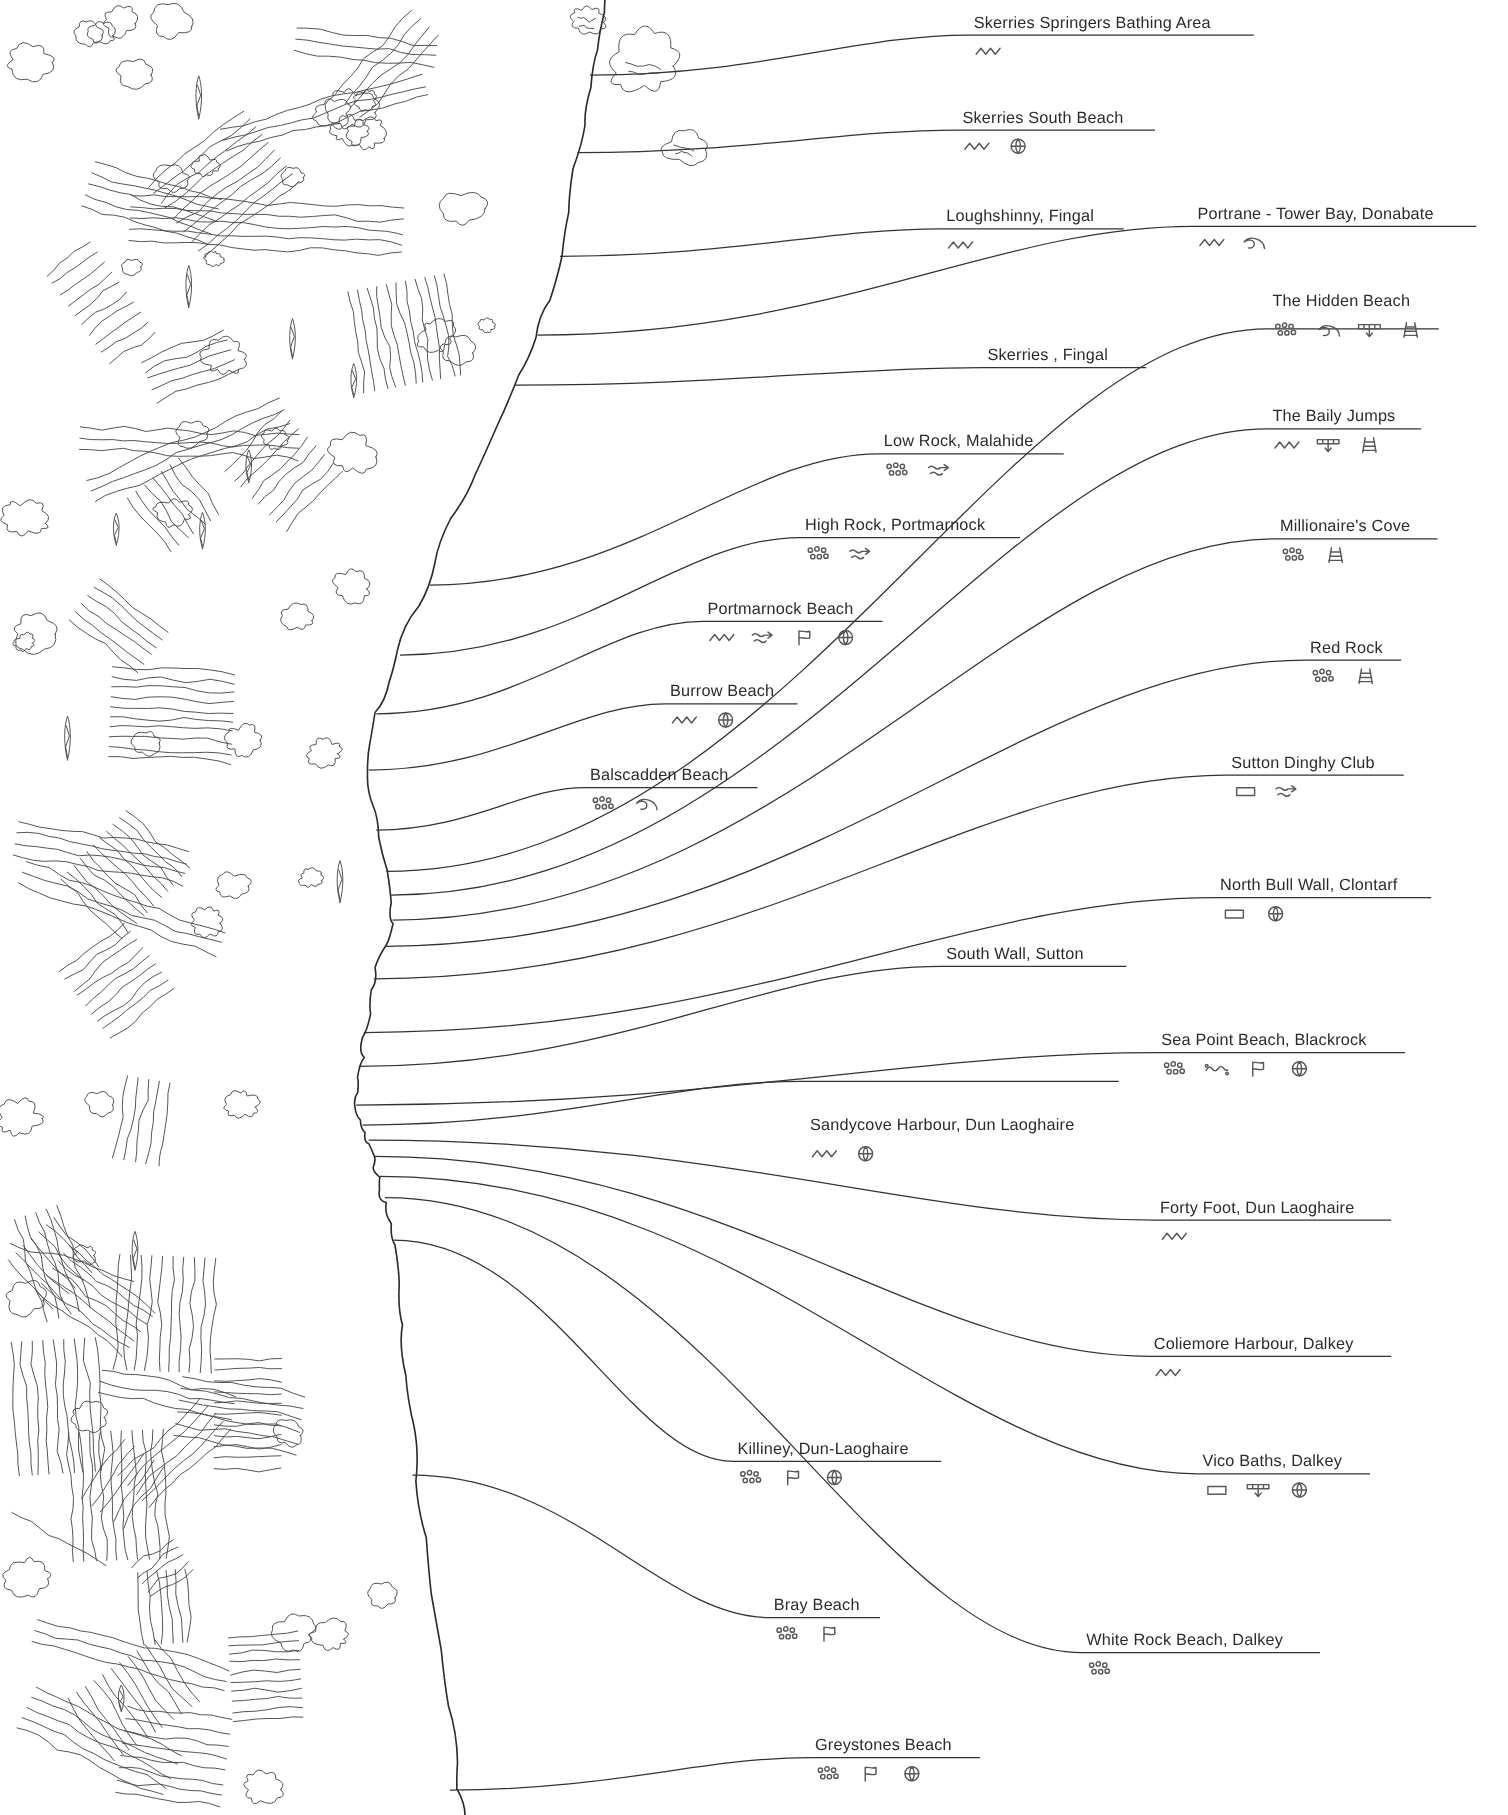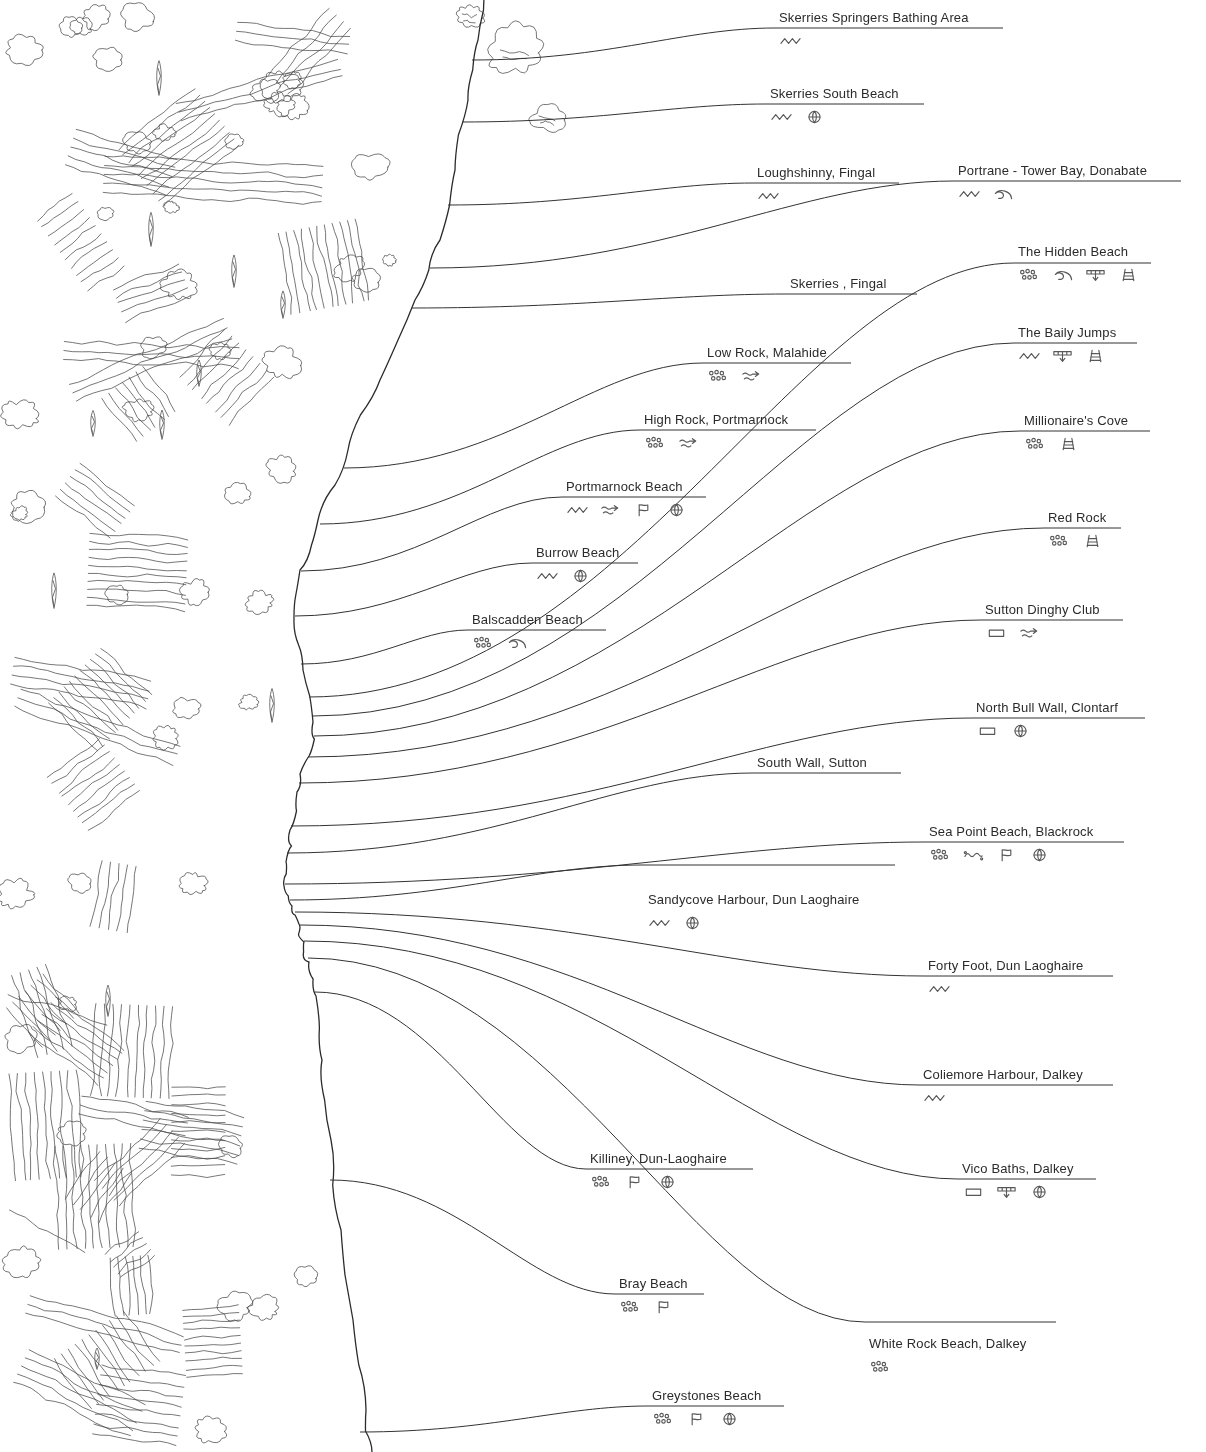--- a/index.html
+++ b/index.html
@@ -238,21 +238,21 @@
             <use href="#ic-waves" xlink:href="#ic-waves"></use>
           </svg>
           <svg class="ic" viewBox="0 0 24 16">
             <use href="#ic-surf" xlink:href="#ic-surf"></use>
           </svg>
         </div>
       </div>
       <div class="spot" style="left: 790px; top: 274px;">
         <div class="spot-name">Skerries , Fingal</div>
       </div>
-      <div class="spot" style="left: 1018px; top: 242px;">
+      <div class="spot" style="left: 1018px; top: 231px;">
         <div class="spot-name">The Hidden Beach</div>
         <div class="spot-icons">
           <svg class="ic" viewBox="0 0 24 16">
             <use href="#ic-pebbles" xlink:href="#ic-pebbles"></use>
           </svg>
           <svg class="ic" viewBox="0 0 24 16">
             <use href="#ic-surf" xlink:href="#ic-surf"></use>
           </svg>
           <svg class="ic" viewBox="0 0 24 16">
             <use href="#ic-platform-jump" xlink:href="#ic-platform-jump"></use>
@@ -460,21 +460,21 @@
         <div class="spot-name">Bray Beach</div>
         <div class="spot-icons">
           <svg class="ic" viewBox="0 0 24 16">
             <use href="#ic-pebbles" xlink:href="#ic-pebbles"></use>
           </svg>
           <svg class="ic" viewBox="0 0 24 16">
             <use href="#ic-flag" xlink:href="#ic-flag"></use>
           </svg>
         </div>
       </div>
-      <div class="spot" style="left: 869px; top: 1302px; margin-top: 32px;">
+      <div class="spot" style="left: 869px; top: 1302px;">
         <div class="spot-name">White Rock Beach, Dalkey</div>
         <div class="spot-icons">
           <svg class="ic" viewBox="0 0 24 16">
             <use href="#ic-pebbles" xlink:href="#ic-pebbles"></use>
           </svg>
         </div>
       </div>
       <div class="spot" style="left: 652px; top: 1386px;">
         <div class="spot-name">Greystones Beach</div>
         <div class="spot-icons">

